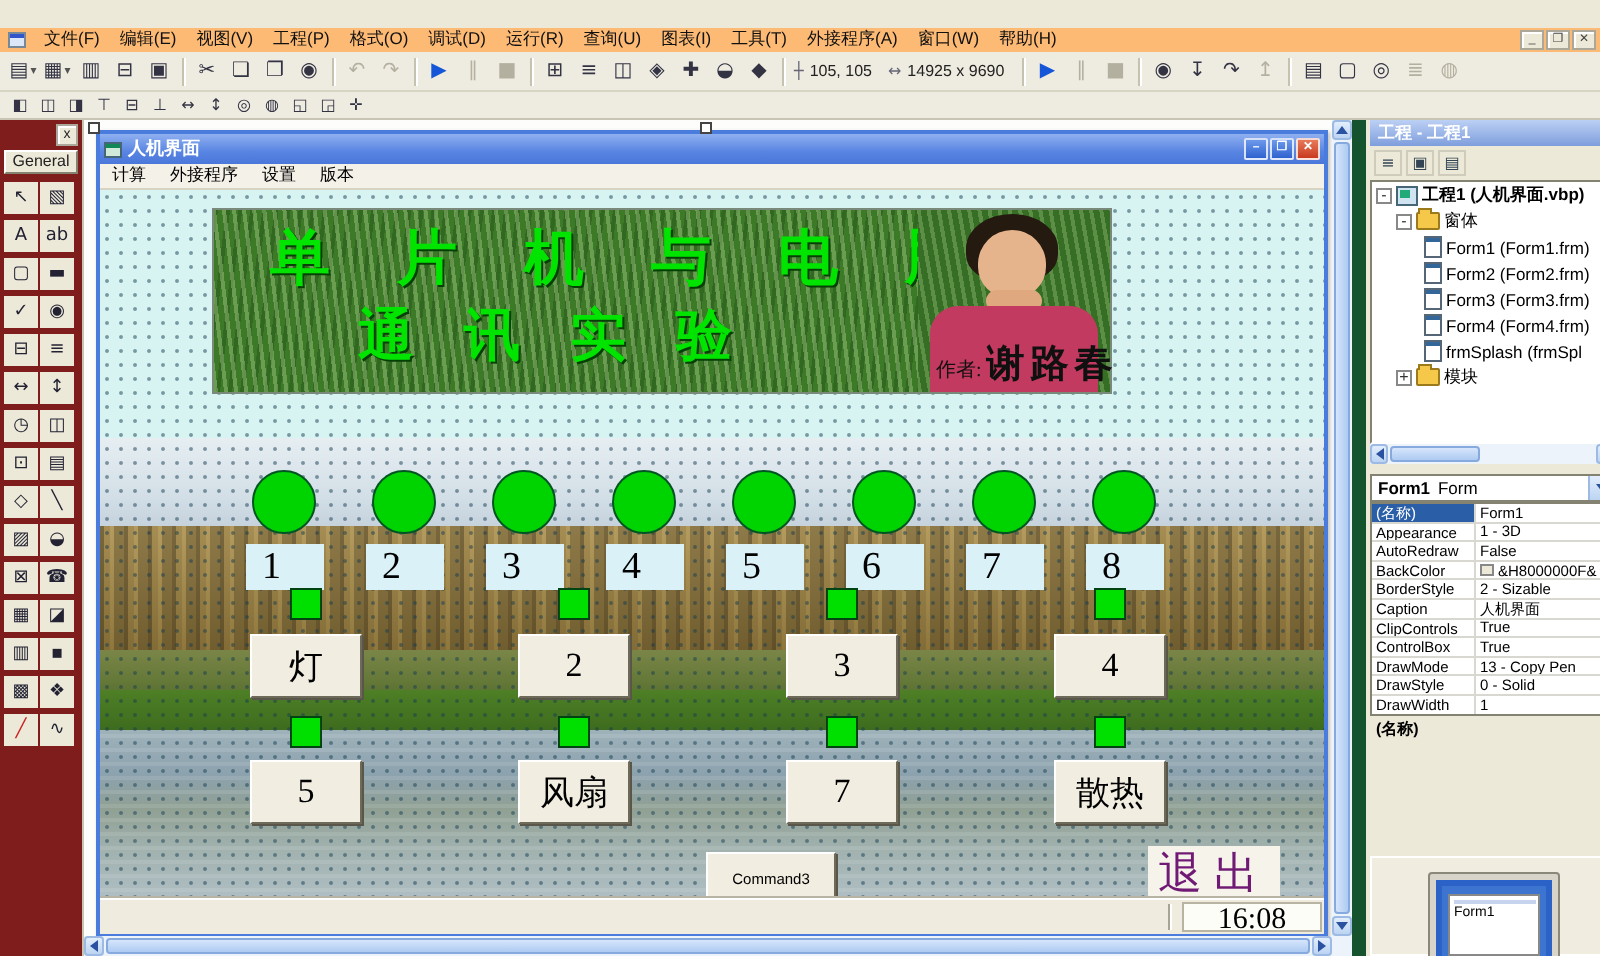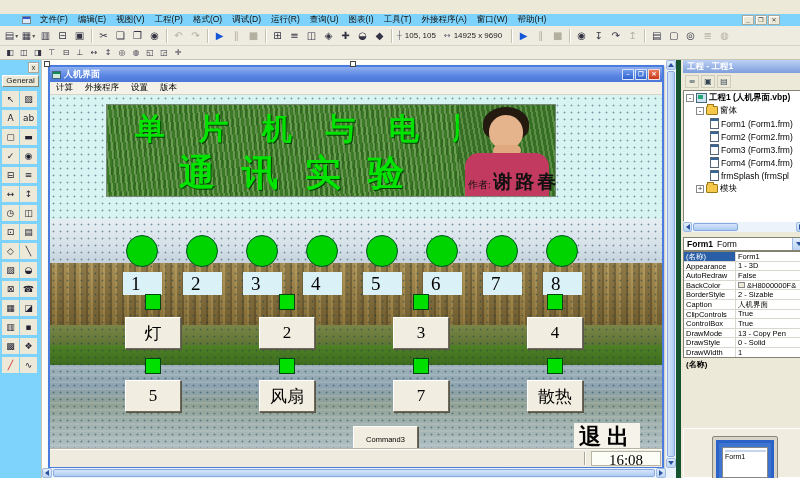--- a/index.html
+++ b/index.html
@@ -6,40 +6,40 @@
 body{font-family:"Liberation Sans",sans-serif}
 #app{position:relative;width:800px;height:478px;background:#ECE9D8;overflow:hidden;font-size:9px;color:#000}
 
 #titlebar{position:absolute;left:0;top:0;width:800px;height:14px;background:linear-gradient(180deg,#5A96EE 0%,#1C64DC 45%,#0A52CC 100%);display:flex;align-items:center;padding:0 2px;color:#fff;font-weight:bold;font-size:9px;white-space:nowrap;overflow:hidden}
 .appicon{width:10px;height:9px;background:#fff;border:1px solid #9BB;margin-right:3px;position:relative;flex:0 0 auto}
 .appicon::before{content:"";position:absolute;left:0;top:0;right:0;height:3px;background:#2E62C8}
 #titlebar .spacer{flex:1}
 .capbtn{width:13px;height:11px;margin-left:1px;border:1px solid rgba(255,255,255,.7);border-radius:2px;background:linear-gradient(180deg,#4E86EC,#1A55C8);color:#fff;font-size:7px;line-height:9px;text-align:center;flex:0 0 auto}
 .capbtn.close{background:linear-gradient(180deg,#E87A5A,#C83A1E)}
 
-#menubar{position:absolute;left:0;top:14px;width:800px;height:12px;background:#7dd3fc;display:flex;align-items:center;padding:0 20px;font-size:8.5px;white-space:nowrap}
+#menubar{position:absolute;left:0;top:14px;width:800px;height:12px;background:#fdba74;display:flex;align-items:center;padding:0 2px;font-size:8.5px;white-space:nowrap}
 .mdi-sys{width:9px;height:8px;background:#DCE8F8;border:1px solid #789;margin:0 4px 0 2px;position:relative}
 .mdi-sys::before{content:"";position:absolute;left:0;top:0;right:0;height:2px;background:#35C}
 .menu-item{padding:0 5px;color:#111}
 #menubar .spacer{flex:1}
 .mdibtn{width:12px;height:10px;border:1px solid #ACA899;background:#ECE9D8;box-shadow:inset 1px 1px 0 #fff;font-size:6px;line-height:8px;text-align:center;margin-left:1px;color:#444}
 
 #toolbar1{position:absolute;left:0;top:26px;width:800px;height:20px;background:#EEEBE0;border-bottom:1px solid #D8D4C4;display:flex;align-items:center;padding:0 3px;white-space:nowrap}
 #toolbar2{position:absolute;left:0;top:46px;width:800px;height:14px;background:#EEEBE0;border-bottom:1px solid #C9C5B4;display:flex;align-items:center;padding:0 3px}
 .tbgrp{display:inline-flex;align-items:center}
 .tbi{display:inline-flex;width:17px;height:16px;align-items:center;justify-content:center;font-size:10px;color:#334;background:transparent;border:1px solid transparent;padding:0;font-family:"DejaVu Sans",sans-serif}
 .tbi.sm{width:14px;height:12px;font-size:8px}
 .tbi.dis{color:#B4B0A0}
 .tbi.run{color:#1556D8}
 .tbi.dd::after{content:"▾";font-size:6px;margin-left:1px;color:#555}
 .sep{width:1px;height:14px;background:#C6C2B0;margin:0 3px;box-shadow:1px 0 0 #fff}
 .coords{display:inline-flex;align-items:center;font-size:8px;color:#222;padding:0 6px 0 2px}
 .coords .ico{font-size:8px;color:#667;margin-right:3px;font-family:"DejaVu Sans",sans-serif}
 
-#toolbox{position:absolute;left:0;top:60px;width:42px;bottom:0;background:#7dd3fc;border-right:1px solid #C9C5B4;padding:2px}
+#toolbox{position:absolute;left:0;top:60px;width:42px;bottom:0;background:#7f1d1d;border-right:1px solid #C9C5B4;padding:2px}
 #toolbox .head{display:flex;justify-content:flex-end}
 .xbtn{width:11px;height:11px;border:1px solid #ACA899;background:#ECE9D8;box-shadow:inset 1px 1px 0 #fff;font-size:7px;line-height:9px;text-align:center;color:#222}
 .gen-tab{margin-top:2px;width:37px;height:12px;border:1px solid #fff;border-right-color:#848270;border-bottom-color:#848270;background:#ECE9D8;font-size:8px;text-align:center;line-height:10px;color:#222}
 #tools{margin-top:4px;display:flex;flex-wrap:wrap;width:38px}
 .tool{width:17px;height:16px;margin:0 1px 3px 0;display:inline-flex;align-items:center;justify-content:center;font-size:9px;color:#223;background:#ECE9D8;border:1px solid #ECE9D8;font-family:"DejaVu Sans",sans-serif}
 .tool.red{color:#C22}
 
 #mdi{position:absolute;left:42px;top:60px;width:634px;bottom:0;background:#FDFDFB;overflow:hidden}
 .handle{position:absolute;width:6px;height:6px;background:#fff;border:1px solid #444;top:1px;z-index:5}
 
@@ -68,45 +68,45 @@
 #photo{position:absolute;left:0;top:124px;width:612px;height:234px;z-index:0}
 #photo .sky{height:44px;background:linear-gradient(180deg,#E6EEF2,#D2DEE6 70%,#C6D2DC)}
 #photo .trees{height:62px;background:linear-gradient(180deg,#B4A06A,#8E7A44),repeating-linear-gradient(90deg,rgba(70,55,20,.45) 0 2px,rgba(196,168,101,.35) 2px 5px,rgba(255,232,170,.3) 5px 7px,rgba(122,104,56,.4) 7px 12px);background-blend-mode:multiply}
 #photo .olive{height:20px;background:linear-gradient(180deg,#7A8648,#5E7434)}
 #photo .grass{height:20px;background:linear-gradient(180deg,#4E8026,#3E6C1E)}
 #photo .water{position:absolute;left:0;right:0;top:146px;bottom:0;background:repeating-linear-gradient(0deg,rgba(255,255,255,.10) 0 2px,transparent 2px 7px),linear-gradient(180deg,#9FB2BA 0%,#8CA2AE 25%,#90A093 45%,#9FB0AC 65%,#B2C0C6 100%)}
 
 #banner{position:absolute;left:56px;top:9px;width:450px;height:93px;z-index:2;border:1px solid #7A8A7A;background:#3C7A28;background-image:repeating-linear-gradient(83deg,rgba(214,240,180,.30) 0 2px,transparent 2px 5px),repeating-linear-gradient(97deg,rgba(30,70,20,.35) 0 2px,transparent 2px 6px);overflow:hidden}
 .bline{position:absolute;color:#00E400;font-weight:bold;font-family:"Liberation Serif",serif;text-shadow:1px 1px 0 #064006;white-space:nowrap}
 .bline1{left:28px;top:4px;font-size:30px;letter-spacing:13px}
-.bline2{left:72px;top:44px;font-size:36px;letter-spacing:9px}
+.bline2{left:72px;top:44px;font-size:28px;letter-spacing:9px}
 #person{position:absolute;right:0;top:0;width:96px;height:91px;background:#356E24;background-image:repeating-linear-gradient(80deg,rgba(210,240,170,.25) 0 2px,transparent 2px 5px)}
 #person .hair{position:absolute;left:24px;top:2px;width:46px;height:34px;background:#241A10;border-radius:50% 50% 40% 40%}
 #person .face{position:absolute;left:30px;top:10px;width:34px;height:34px;background:#E6B48C;border-radius:50% 50% 46% 46%}
 #person .hands{position:absolute;left:34px;top:40px;width:28px;height:11px;background:#E0A87E;border-radius:6px}
 #person .shirt{position:absolute;left:6px;top:48px;width:84px;height:43px;background:#C23A60;border-radius:14px 14px 0 0}
 #author{position:absolute;left:418px;top:74px;z-index:3;white-space:nowrap;color:#101010}
 #author .pre{font-size:10px;font-family:"Liberation Serif",serif}
 #author .name{font-size:19px;font-weight:bold;font-family:"Liberation Serif",serif;letter-spacing:3px}
 
 #leds{position:absolute;left:76px;top:140px;z-index:2;display:flex;gap:28px}
 .led{width:32px;height:32px;border-radius:50%;background:#00D400;border:1px solid #052}
 #lednums{position:absolute;left:73px;top:177px;z-index:2;display:flex;gap:21px}
 .lednum{width:39px;height:23px;background:#D9F1F7;font-family:"Liberation Serif",serif;font-size:19px;line-height:23px;padding-left:8px;color:#000}
 .sqrow{position:absolute;z-index:2;display:flex;gap:118px}
 .sq{width:16px;height:16px;background:#00E000;border:1px solid #041}
 .btnrow{position:absolute;z-index:2;display:flex;gap:78px}
 .vbbtn{width:56px;height:32px;background:#F1EDE0;border:1px solid #6E6A5A;border-top-color:#fff;border-left-color:#fff;box-shadow:1px 1px 0 #5A564A;font-family:"Liberation Serif",serif;font-size:17px;color:#000;display:flex;align-items:center;justify-content:center;padding:0}
 #cmd3{position:absolute;left:303px;top:331px;z-index:2;width:65px;height:27px;background:#F1EDE0;border:1px solid #6E6A5A;border-top-color:#fff;border-left-color:#fff;box-shadow:1px 1px 0 #5A564A;font-size:7.5px;color:#000}
-#exitlbl{position:absolute;left:524px;top:328px;z-index:3;width:66px;height:28px;background:#F6F4EA;font-family:"Liberation Serif",serif;font-weight:bold;font-size:22px;letter-spacing:6px;line-height:28px;text-align:center;color:#000000}
+#exitlbl{position:absolute;left:524px;top:328px;z-index:3;width:66px;height:28px;background:#F6F4EA;font-family:"Liberation Serif",serif;font-weight:normal;font-size:22px;letter-spacing:6px;line-height:28px;text-align:center;color:#701a75}
 #fstatus{position:absolute;left:0;right:0;bottom:0;height:18px;background:#EFEBDF;border-top:1px solid #fff;box-shadow:0 -1px 0 #B8B4A4;z-index:4}
 #fstatus .div{position:absolute;left:534px;top:2px;bottom:2px;width:1px;background:#A8A494;box-shadow:1px 0 0 #fff}
 #timecell{position:absolute;left:541px;top:1px;bottom:1px;width:70px;background:#FDFDF8;border:1px solid #B8B4A4;font-family:"Liberation Serif",serif;font-size:15px;text-align:center;color:#000}
 
-#rightpanels{position:absolute;left:676px;top:60px;width:124px;bottom:0;background:#ECE9D8;border-left:5px solid #14532d;padding-left:2px}
+#rightpanels{position:absolute;left:676px;top:60px;width:124px;bottom:0;background:#ECE9D8;border-left:7px solid #14532d;padding-left:2px}
 .panel-cap{height:13px;background:linear-gradient(180deg,#BCD0F4,#7E9EDC);color:#fff;font-weight:bold;font-size:8.5px;line-height:13px;padding-left:4px;white-space:nowrap;overflow:hidden}
 #projpanel{position:absolute;left:2px;top:0;width:122px;height:176px}
 #projtb{height:16px;display:flex;align-items:center;gap:2px;padding:1px 2px}
 .ptbi{width:14px;height:13px;border:1px solid #D0CCBC;background:#ECE9D8;font-size:8px;display:inline-flex;align-items:center;justify-content:center;color:#345;font-family:"DejaVu Sans",sans-serif;padding:0}
 #tree{position:absolute;left:0;top:30px;right:0;height:132px;background:#fff;border:1px solid #848270;border-bottom-color:#fff;border-right-color:#fff;overflow:hidden;font-size:8.5px}
 .trow{height:13px;display:flex;align-items:center;white-space:nowrap;padding-left:2px}
 .trow .lbl{margin-left:2px;overflow:hidden}
 .trow.bold .lbl{font-weight:bold}
 .pm{width:8px;height:8px;border:1px solid #888;background:#fff;font-size:8px;line-height:6px;text-align:center;flex:0 0 auto;color:#333;margin-right:2px}
 .fold{width:12px;height:9px;background:#F6C84A;border:1px solid #9A7A1A;border-radius:1px;position:relative;flex:0 0 auto}

